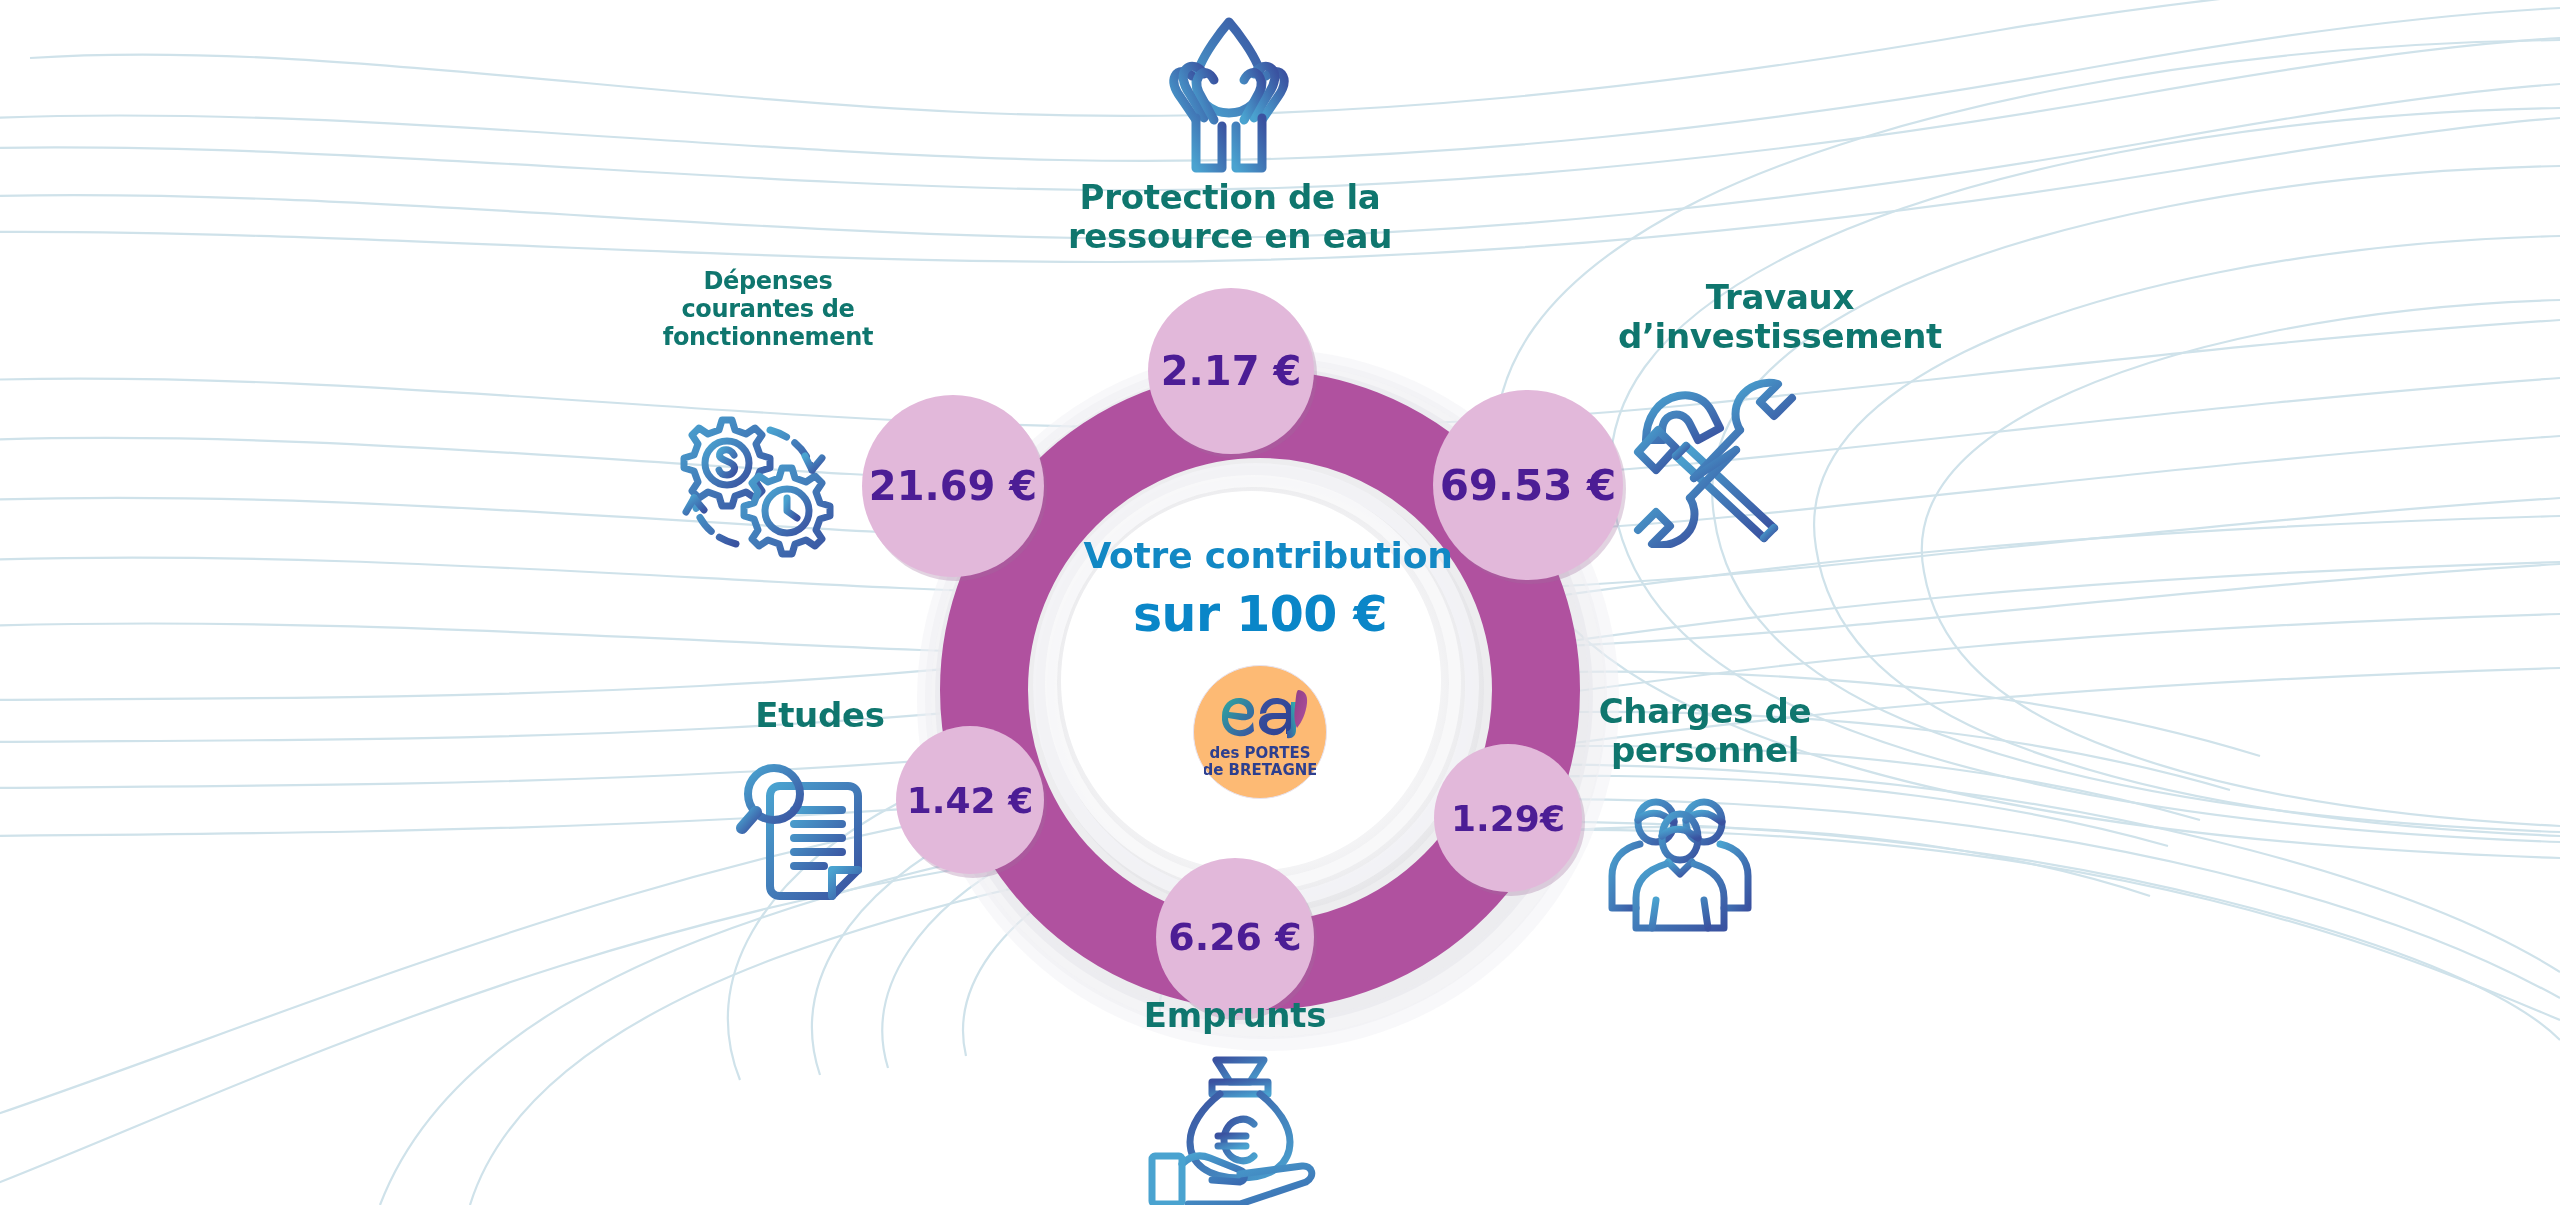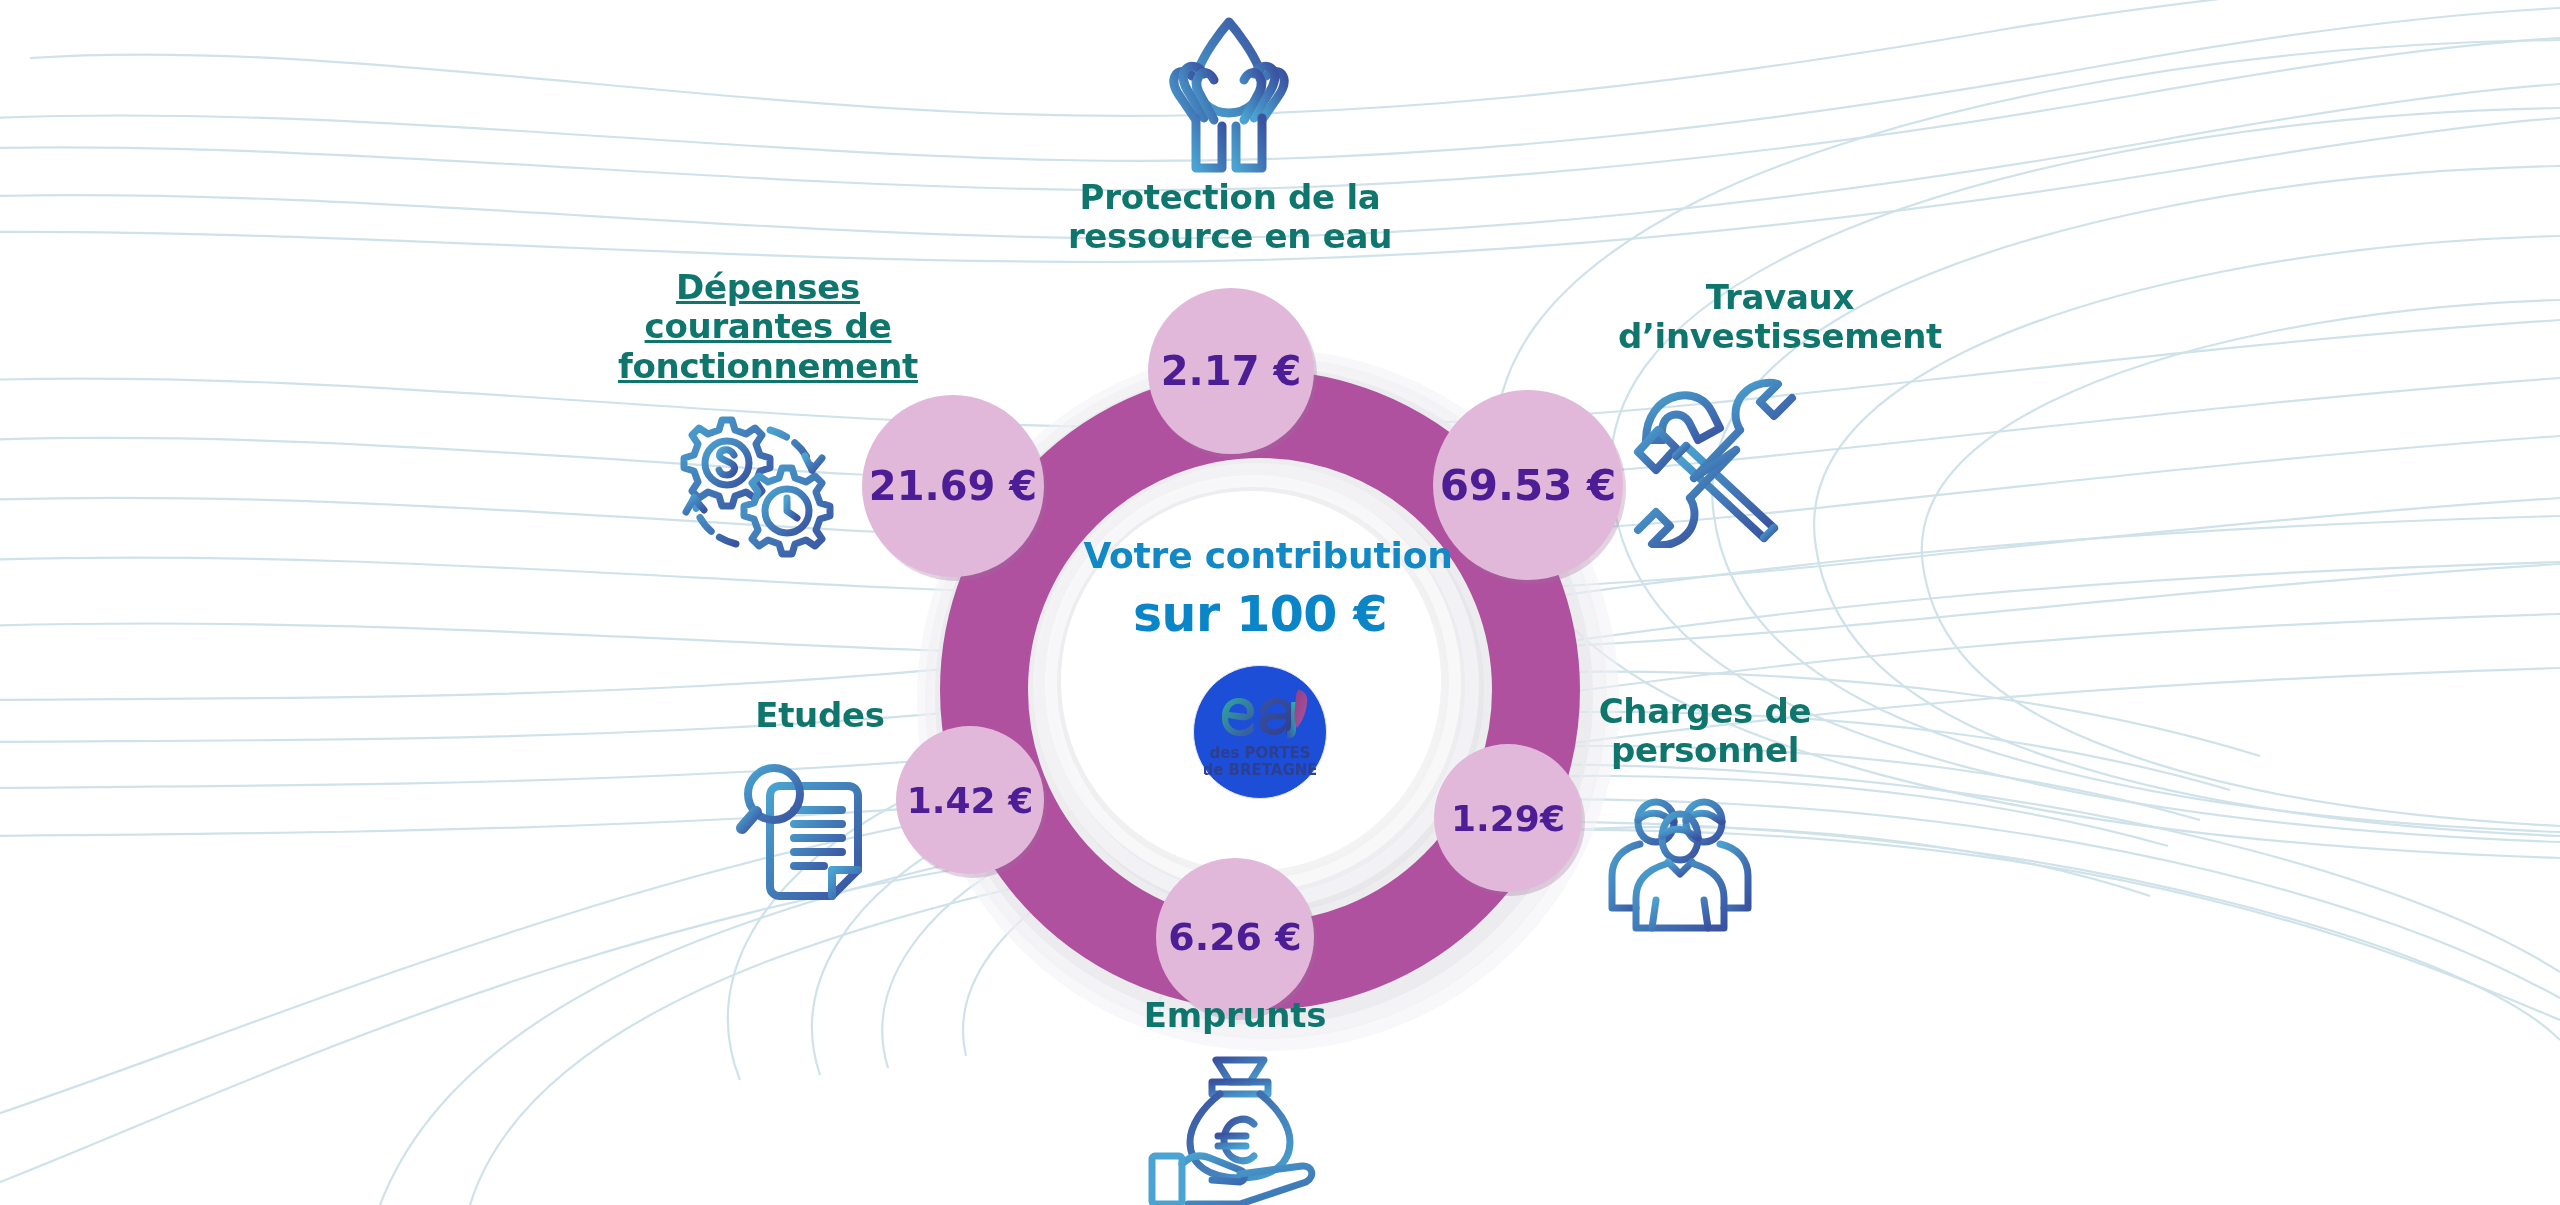--- a/index.html
+++ b/index.html
@@ -33,21 +33,21 @@
   .c-line2{
     margin-top:10px;
     font-family:"DejaVu Sans", sans-serif;
     font-size:49px;font-weight:bold;color:#0a86c8;letter-spacing:-0.5px;
     white-space:nowrap;
     text-align:right;
   }
   
   .logo-badge{
     margin-top:22px;width:132px;height:132px;border-radius:50%;
-    background:#1d4ed8;border:1px solid #e7e3f0;
+    background:#fdba74;border:1px solid #e7e3f0;
     display:flex;align-items:center;justify-content:center;
   }
 
   
   .bubble{
     position:absolute;border-radius:50%;
     background:#e2b8da;
     display:flex;align-items:center;justify-content:center;
     box-shadow:3px 4px 0 rgba(160,110,155,.30);
   }
@@ -216,21 +216,21 @@
   <div class="cat-label" style="left:1030px;top:178px;width:400px;text-align:center;font-size:34px;">
     <div>Protection de la</div>
     <div>ressource en eau</div>
   </div>
 
   <div class="cat-label" style="left:1570px;top:278px;width:420px;text-align:center;font-size:34px;">
     <div>Travaux</div>
     <div>d’investissement</div>
   </div>
 
-  <div class="cat-label" style="left:558px;top:268px;width:420px;text-align:center;font-size:34px;text-decoration:underline;">
+  <div class="cat-label" style="left:558px;top:268px;width:420px;text-align:center;font-size:24px;">
     <div>Dépenses</div>
     <div>courantes de</div>
     <div>fonctionnement</div>
   </div>
 
   <div class="cat-label" style="left:680px;top:696px;width:280px;text-align:center;font-size:34px;">
     <div>Etudes</div>
   </div>
 
   <div class="cat-label" style="left:1540px;top:692px;width:330px;text-align:center;font-size:34px;">

